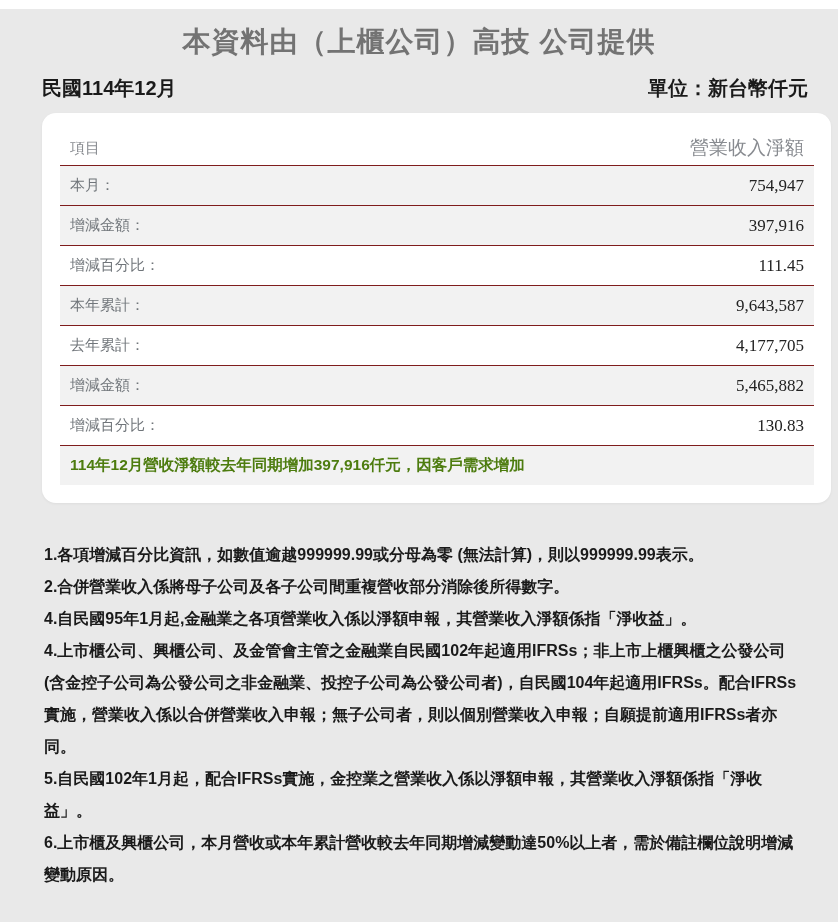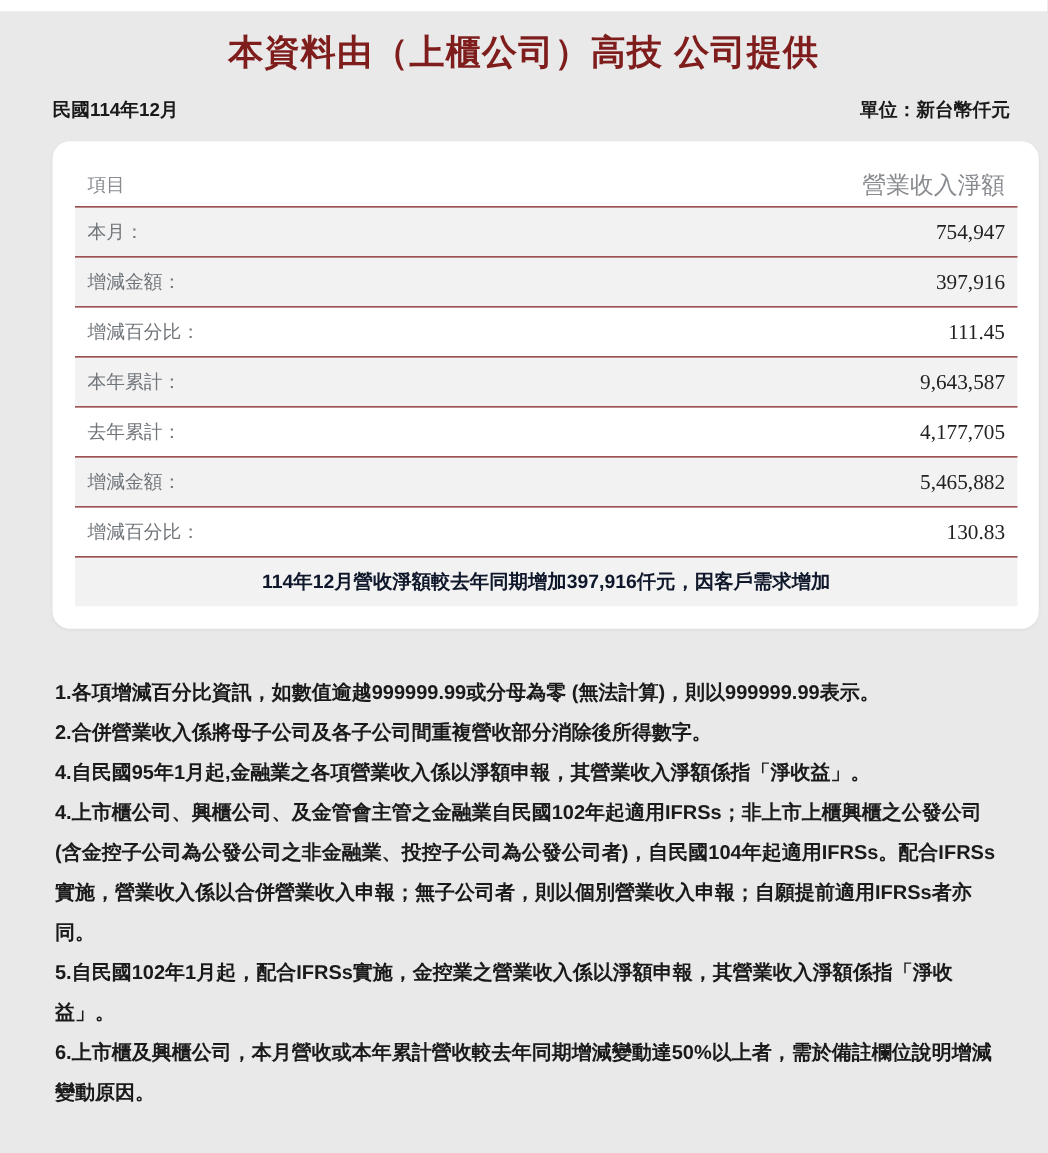--- a/index.html
+++ b/index.html
@@ -9,29 +9,29 @@
     font-family: "Liberation Sans", "DejaVu Sans", sans-serif;
     color: #1a1a1a;
   }
   .top-strip { height: 9px; background: #ffffff; }
   .page-title {
     margin-top: 13px;
     text-align: center;
     font-size: 28px;
     font-weight: bold;
     line-height: 40px;
-    color: #7f1d1d;
+    color: #737373;
     letter-spacing: 1px;
   }
   .meta-row {
     display: flex;
     justify-content: space-between;
     align-items: baseline;
     margin: 16px 30px 0 42px;
-    font-size: 15px;
+    font-size: 20px;
     font-weight: bold;
     line-height: 21px;
   }
   .card {
     margin: 14px 0 0 42px;
     width: 789px;
     background: #ffffff;
     border-radius: 14px;
     padding: 18px 17px 18px 18px;
     box-shadow: 0 1px 3px rgba(0,0,0,0.05);
@@ -57,24 +57,24 @@
     color: #222222;
   }
   .head .tlabel, .head .colhead { color: #888b90; }
   .colhead {
     margin-left: auto;
     font-size: 19px;
     color: #888b90;
   }
   .remark-value {
     flex: 1;
-    text-align: center;
+    text-align: left;
     font-size: 15.5px;
     font-weight: bold;
-    color: #0f172a;
+    color: #4d7c0f;
   }
   .notes {
     margin: 36px 36px 0 44px;
     font-size: 16px;
     font-weight: bold;
     line-height: 32px;
     color: #1a1a1a;
   }
 </style>
 </head>

